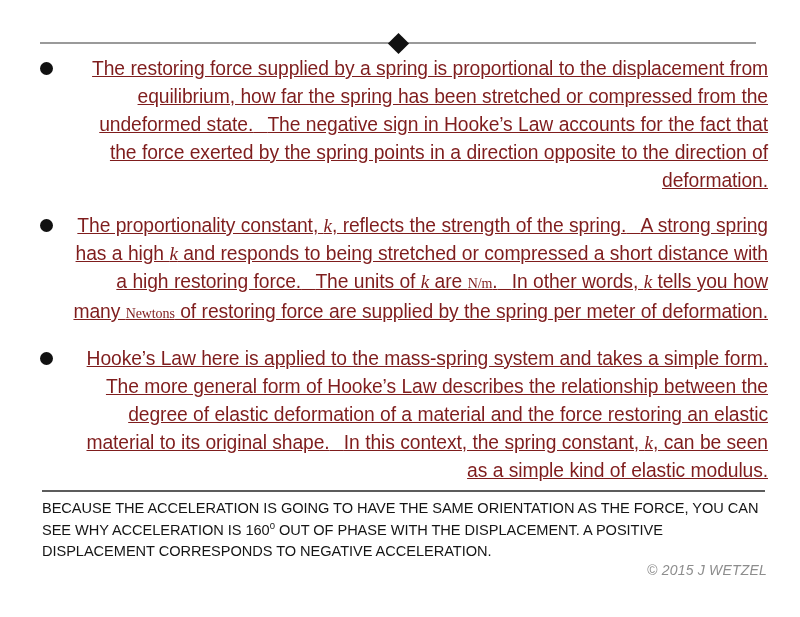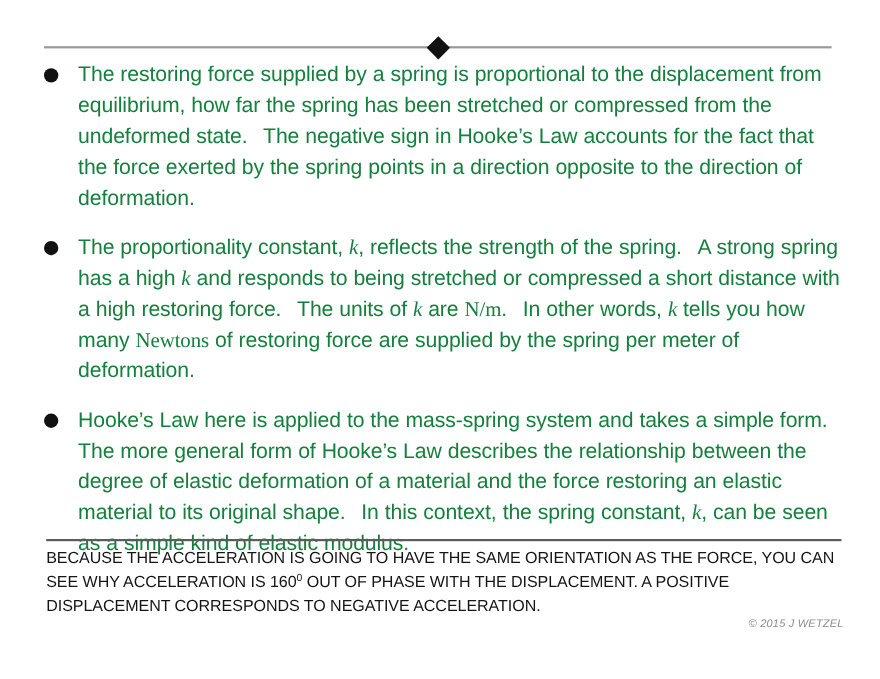--- a/index.html
+++ b/index.html
@@ -71,36 +71,37 @@
     border-radius: 50%;
     background: #111111;
     margin-top: 7px;
     margin-right: 18px;
   }
   .bullet-text {
     flex: 1 1 auto;
     font-size: 19.3px;
     line-height: 28px;
     letter-spacing: -0.1px;
-    color: #15803d;
-    text-align: left;
+    color: #7f1d1d;
+    text-align: right;
     word-spacing: 0.2px;
+    text-decoration: underline;
   }
   .bullet-text .sp {
     letter-spacing: 0.45em;
   }
   .mathk {
     font-family: "Liberation Serif", serif;
     font-style: italic;
     font-size: 19px;
   }
   .serifword {
     font-family: "Liberation Serif", serif;
     font-style: normal;
-    font-size: 19px;
+    font-size: 14px;
   }
 
   
   .footer-rule {
     position: absolute;
     left: 42px;
     top: 490px;
     width: 723px;
     height: 2px;
     background: #5c5c5c;
@@ -117,21 +118,21 @@
   }
   .footer-note sup {
     font-size: 9.5px;
     vertical-align: super;
     line-height: 0;
   }
   .copyright {
     position: absolute;
     right: 33px;
     top: 562px;
-    font-size: 10px;
+    font-size: 14px;
     font-style: italic;
     color: #8d8d8d;
     letter-spacing: 0.2px;
   }
 </style>
 </head>
 <body>
 
 <div class="slide">
 

